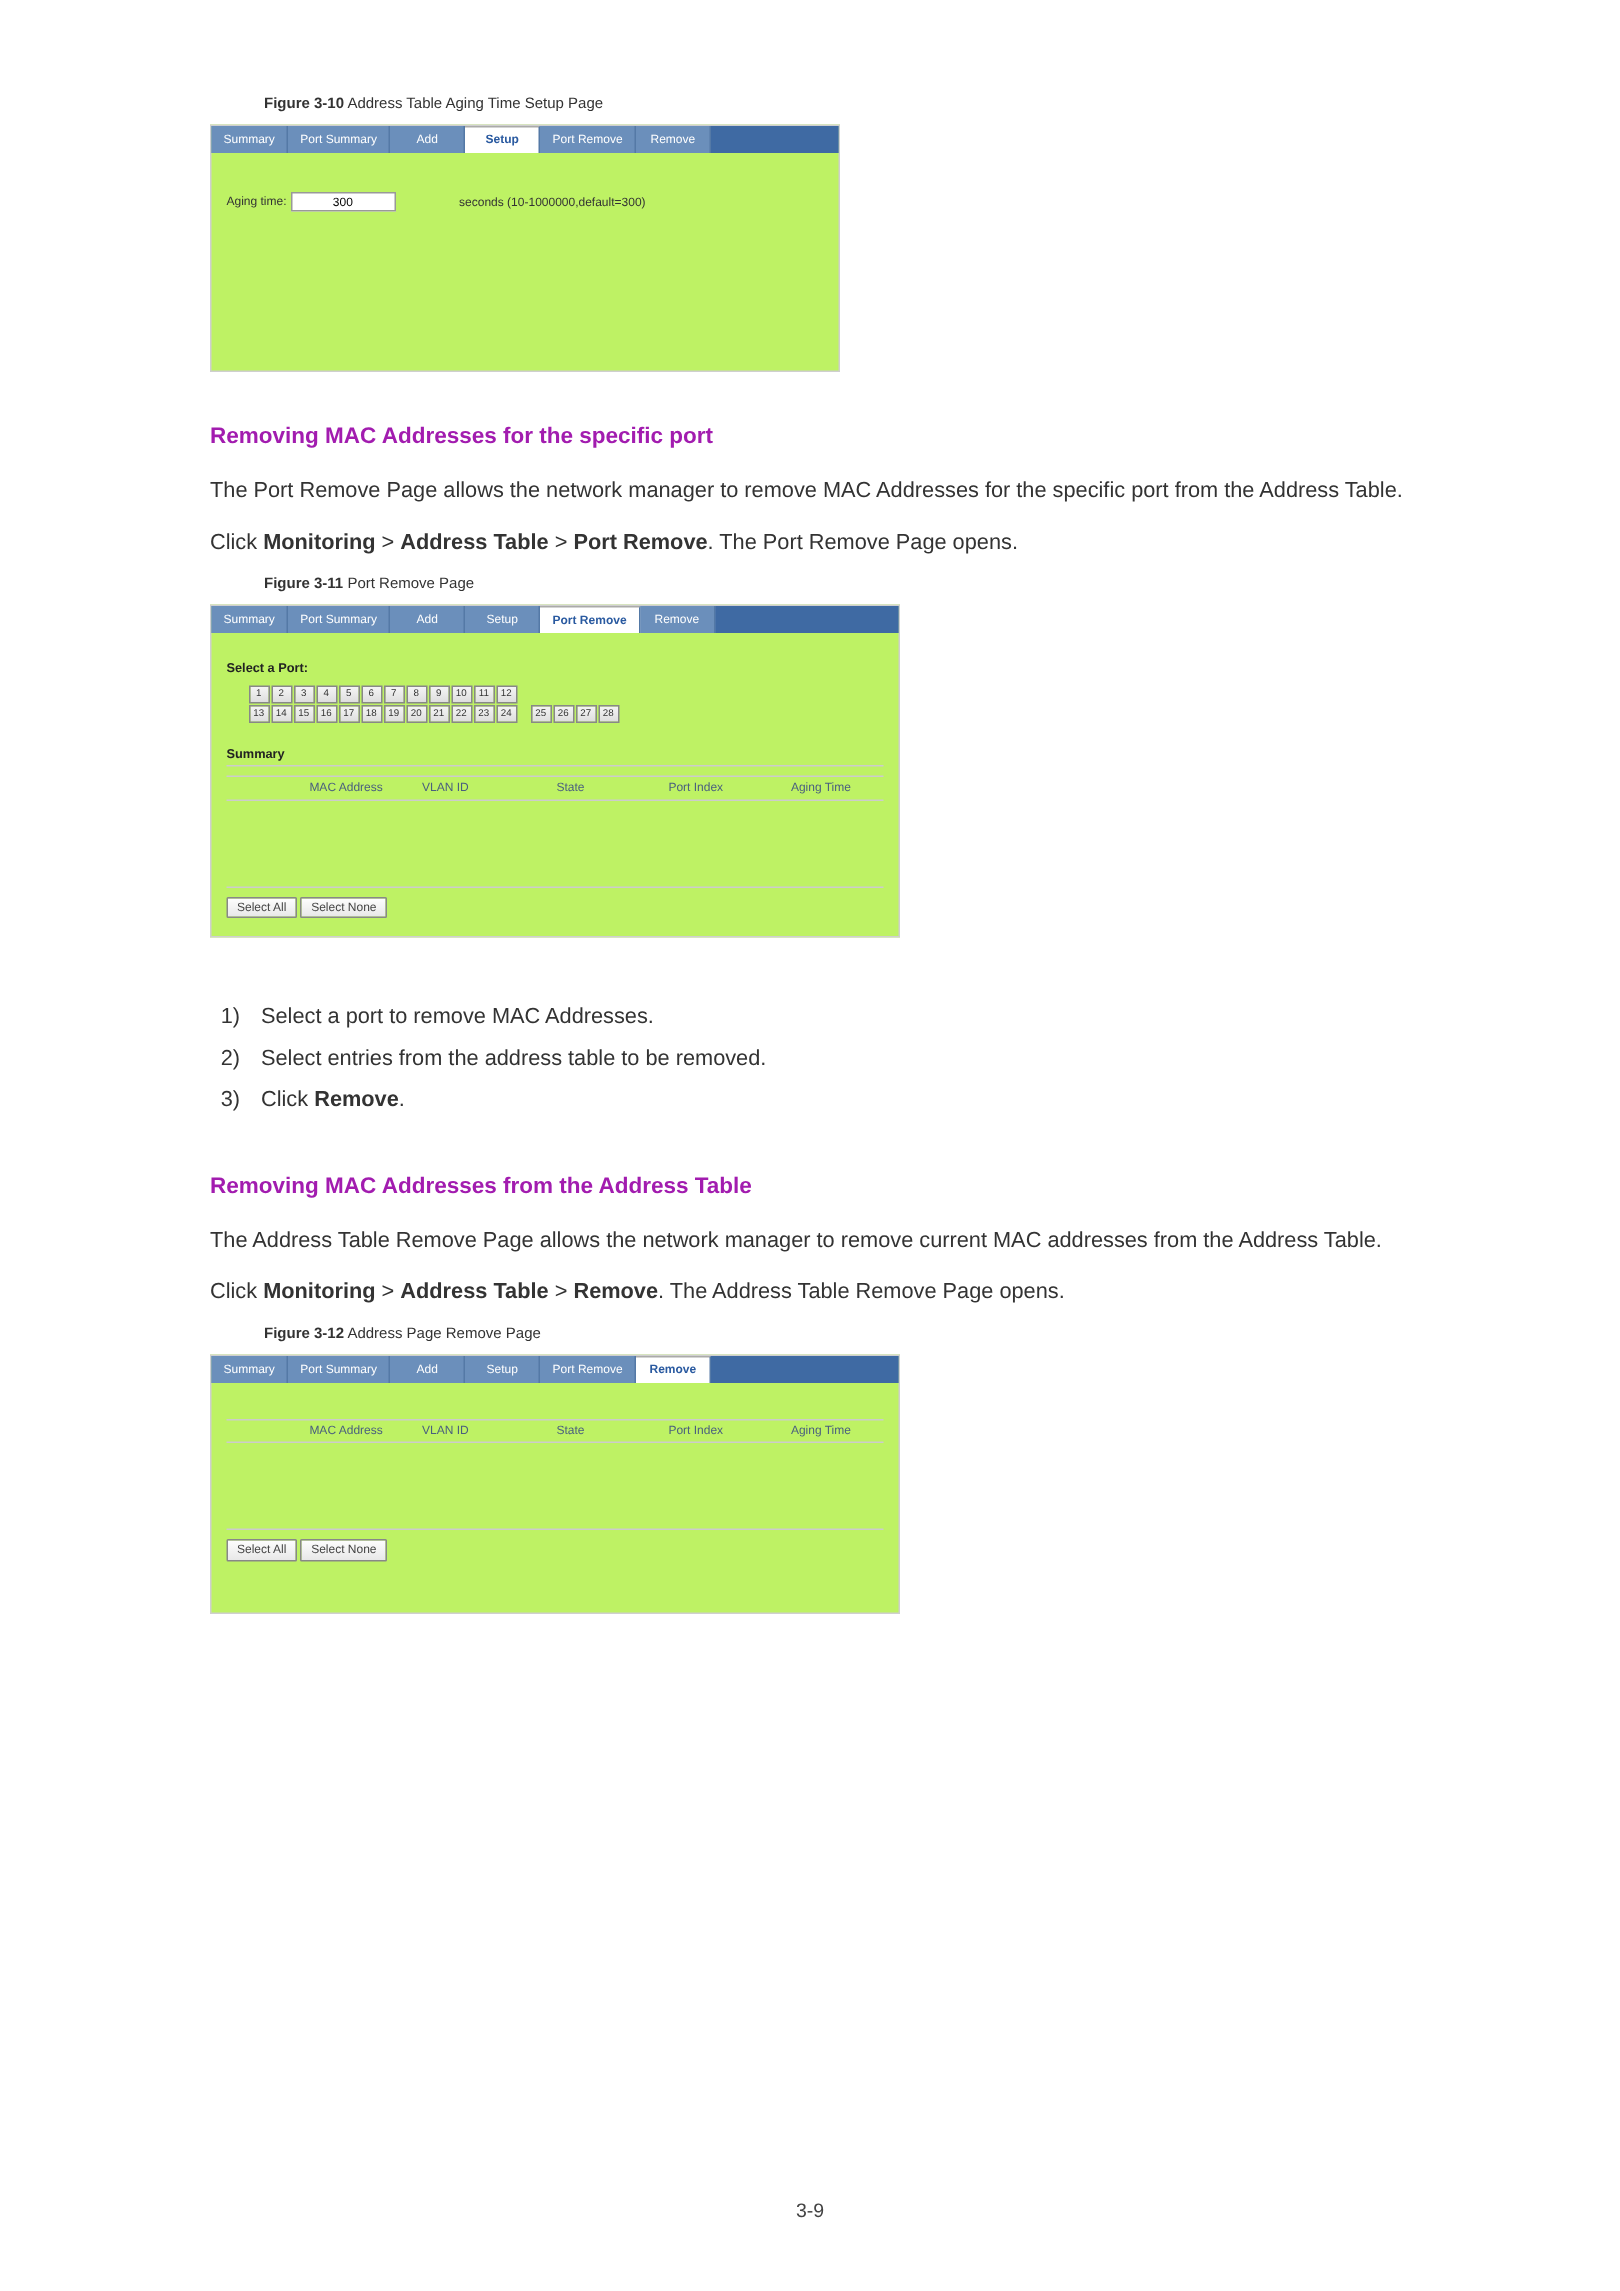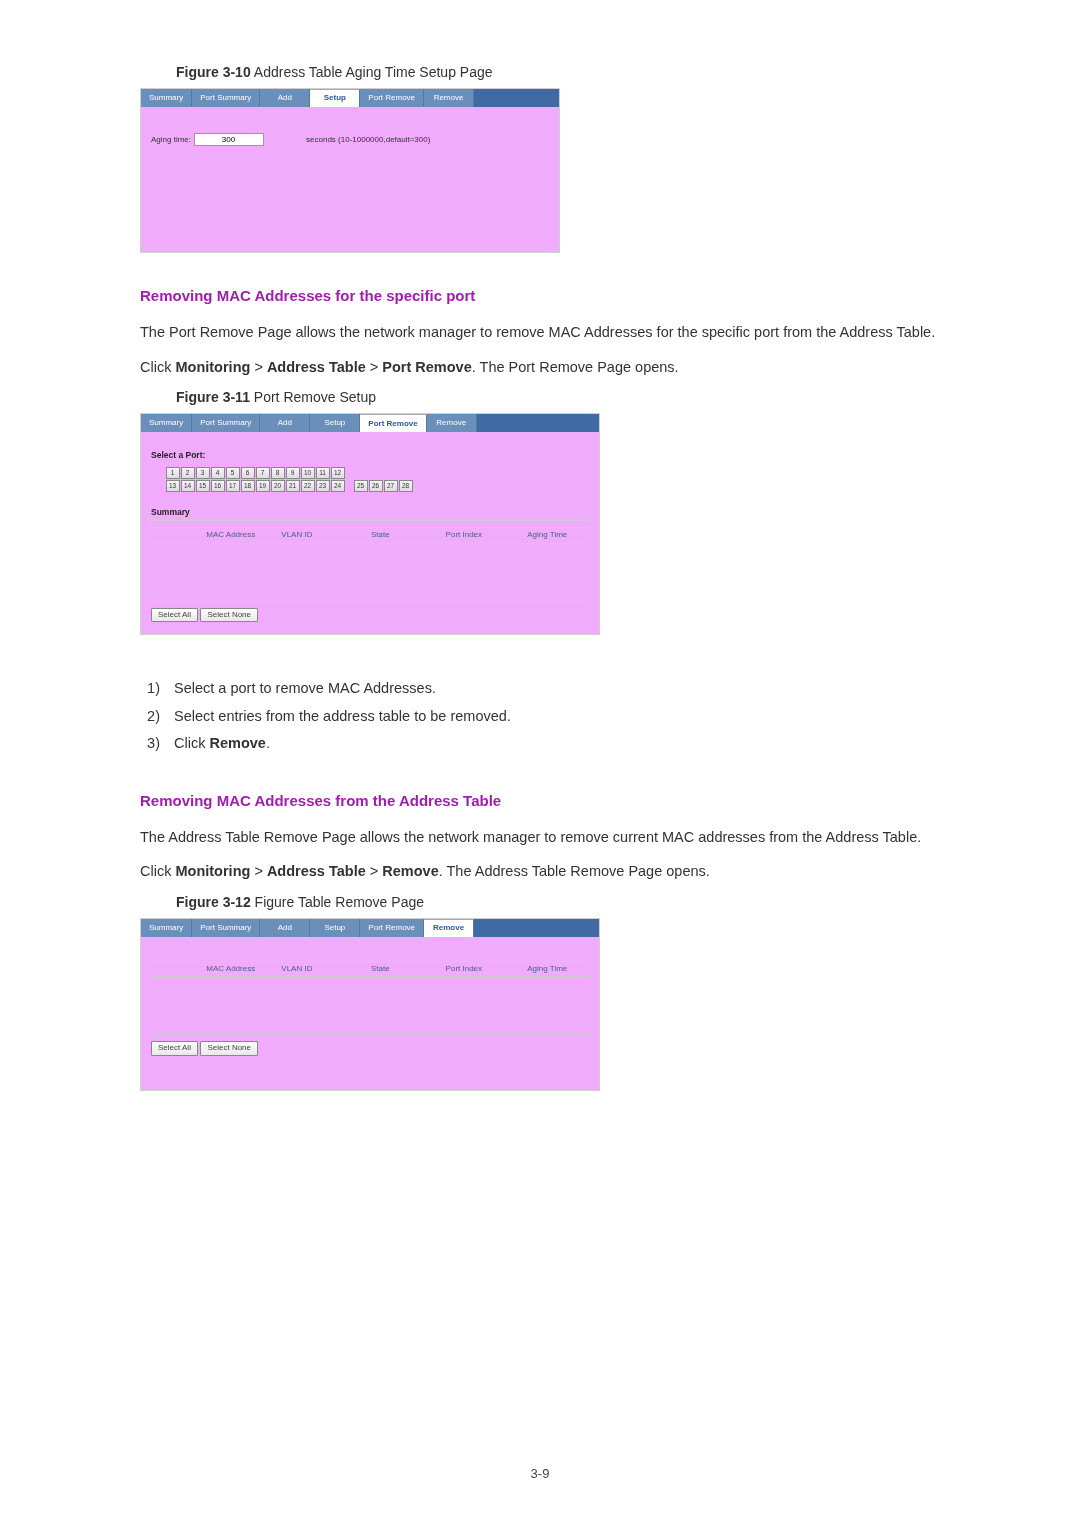--- a/index.html
+++ b/index.html
@@ -10,21 +10,21 @@
     color: #333;
   }
   .page {
     width: 1080px;
     margin: 0 auto;
     padding: 60px 140px 50px 140px;
     position: relative;
     min-height: 1527px;
   }
   .fig-caption {
-    font-size: 14px;
+    font-size: 10px;
     margin: 4px 0 8px 0;
     padding-left: 36px;
   }
   .fig-caption b { font-weight: bold; }
   .section-title {
     color: #a21caf;
     font-weight: bold;
     font-size: 15px;
     margin: 34px 0 16px 0;
   }
@@ -55,21 +55,21 @@
     bottom: 46px;
     left: 0; right: 0;
     text-align: center;
     font-size: 13px;
     color: #444;
   }
 
   
   .shot {
     border: 1px solid #cfcfcf;
-    background: #f0abfc;
+    background: #bef264;
     font-size: 9px;
     color: #444;
     line-height: 1.3;
     font-family: Arial, sans-serif;
   }
   .tabs {
     display: flex;
     background: #6b8fbb;
     height: 18px;
     align-items: stretch;
@@ -184,21 +184,21 @@
 
   <div class="section-title">Removing MAC Addresses for the specific port</div>
 
   <p class="body-text">The Port Remove Page allows the network manager to remove MAC Addresses for the specific port from the Address Table.</p>
 
   <p class="body-text">
     <span>Click </span><b>Monitoring</b><span> &gt; </span><b>Address Table</b><span> &gt; </span><b>Port Remove</b><span>. The Port Remove Page opens.</span>
   </p>
 
   <p class="fig-caption">
-    <b>Figure 3-11</b><span> Port Remove Setup</span>
+    <b>Figure 3-11</b><span> Port Remove Page</span>
   </p>
 
   <div id="shot2" class="shot">
     <div class="tabs">
       <div class="tab">Summary</div>
       <div class="tab">Port Summary</div>
       <div class="tab">Add</div>
       <div class="tab">Setup</div>
       <div class="tab active">Port Remove</div>
       <div class="tab">Remove</div>
@@ -276,21 +276,21 @@
 
   <div class="section-title">Removing MAC Addresses from the Address Table</div>
 
   <p class="body-text">The Address Table Remove Page allows the network manager to remove current MAC addresses from the Address Table.</p>
 
   <p class="body-text">
     <span>Click </span><b>Monitoring</b><span> &gt; </span><b>Address Table</b><span> &gt; </span><b>Remove</b><span>. The Address Table Remove Page opens.</span>
   </p>
 
   <p class="fig-caption">
-    <b>Figure 3-12</b><span> Figure Table Remove Page</span>
+    <b>Figure 3-12</b><span> Address Page Remove Page</span>
   </p>
 
   <div id="shot3" class="shot">
     <div class="tabs">
       <div class="tab">Summary</div>
       <div class="tab">Port Summary</div>
       <div class="tab">Add</div>
       <div class="tab">Setup</div>
       <div class="tab">Port Remove</div>
       <div class="tab active">Remove</div>

